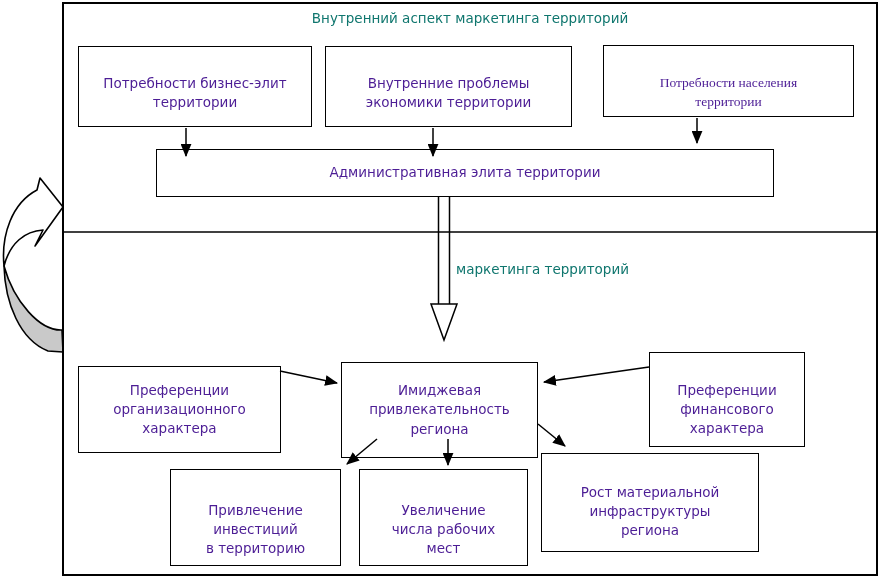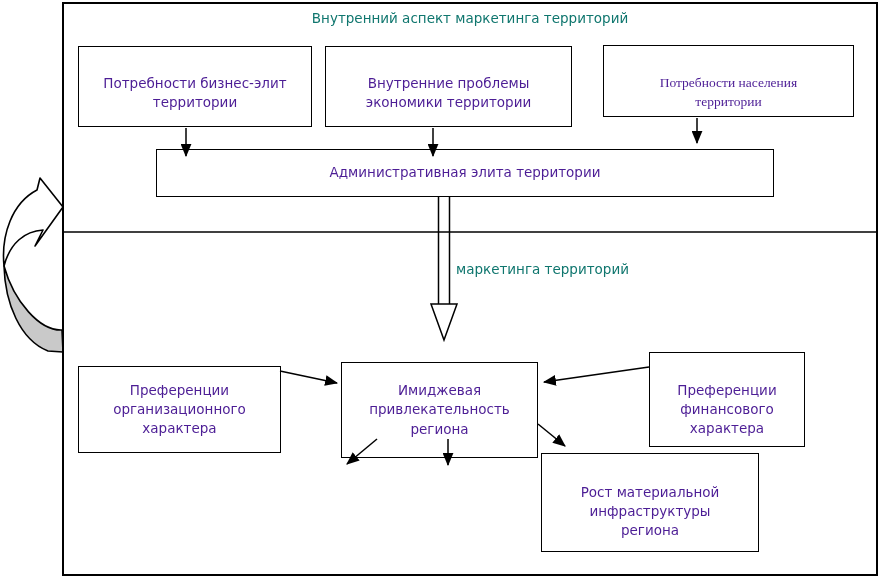--- a/index.html
+++ b/index.html
@@ -103,21 +103,31 @@
 организационного
 характера</span>
   </div>
 
   <div class="bx" id="box-fin">
     <span>Преференции
 финансового
 характера</span>
   </div>
 
+  <div class="bx" id="box-invest">
+    <span>Привлечение
+инвестиций
+в территорию</span>
+  </div>
 
+  <div class="bx" id="box-jobs">
+    <span>Увеличение
+числа рабочих
+мест</span>
+  </div>
 
   <div class="bx" id="box-infra">
     <span>Рост материальной
 инфраструктуры
 региона</span>
   </div>
 
   <svg class="svg-layer" width="882" height="579" viewBox="0 0 882 579" xmlns="http://www.w3.org/2000/svg">
     <defs>
       <marker id="ah" viewBox="0 0 12 10" refX="11" refY="5" markerWidth="13" markerHeight="11" markerUnits="userSpaceOnUse" orient="auto">

